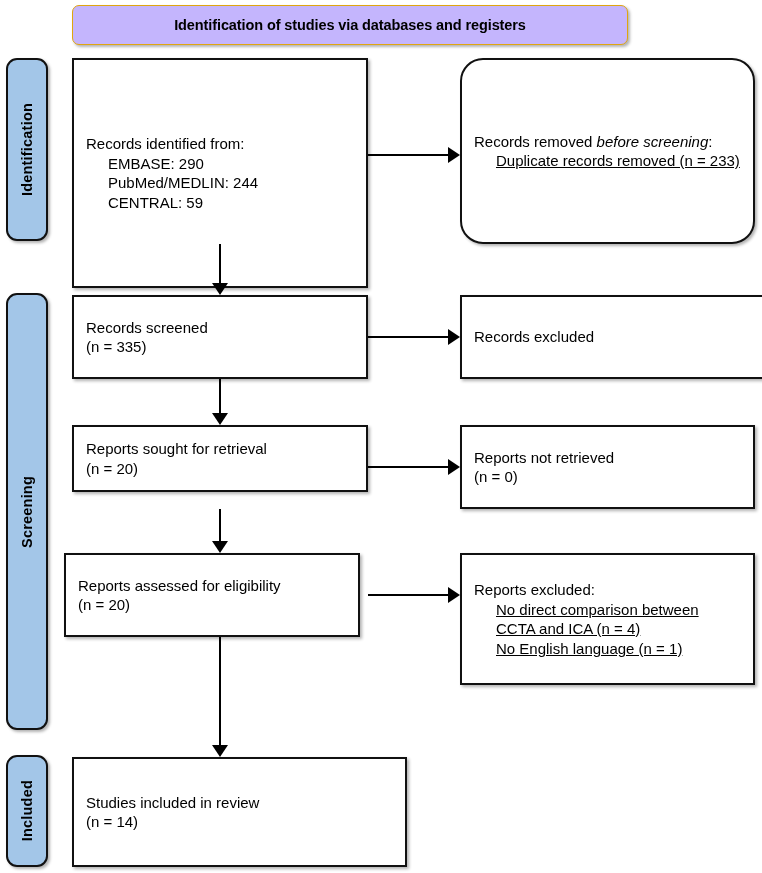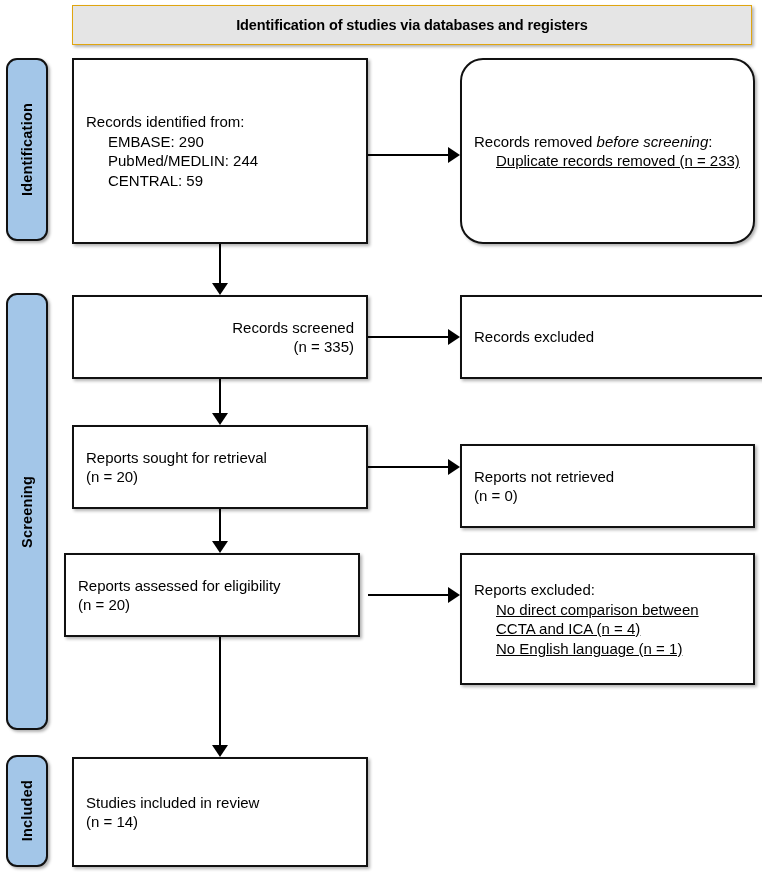--- a/index.html
+++ b/index.html
@@ -18,25 +18,25 @@
     height: 873px;
     background: #ffffff;
     overflow: hidden;
   }
 
   
   .phase-banner {
     position: absolute;
     left: 72px;
     top: 5px;
-    width: 680px;
+    width: 556px;
     height: 40px;
-    background: #e5e5e5;
+    background: #c4b5fd;
     border: 1.5px solid #E0A50F;
-    border-radius: 0;
+    border-radius: 7px;
     box-shadow: 2px 2px 3px rgba(0,0,0,0.30);
     display: flex;
     align-items: center;
     justify-content: center;
   }
   .phase-banner-text {
     font-size: 14.5px;
     font-weight: bold;
     color: #000000;
     letter-spacing: -0.1px;
@@ -85,30 +85,30 @@
     line-height: 1.30;
     color: #000000;
     white-space: nowrap;
   }
   .flow-box .line.wrap { white-space: normal; }
   .flow-box .line.indent { padding-left: 22px; text-indent: 0; }
   .flow-box .line.hang { padding-left: 22px; text-decoration: underline; }
   .ital { font-style: italic; }
 
   
-  #box-identified        { left: 72px; top: 58px;  width: 296px; height: 186px; }
-  #box-screened          { left: 72px; top: 295px; width: 296px; height: 84px; text-align: right; }
-  #box-sought            { left: 72px; top: 425px; width: 296px; height: 84px; }
+  #box-identified        { left: 72px; top: 58px;  width: 296px; height: 230px; }
+  #box-screened          { left: 72px; top: 295px; width: 296px; height: 84px; }
+  #box-sought            { left: 72px; top: 425px; width: 296px; height: 67px; }
   #box-assessed          { left: 64px; top: 553px; width: 296px; height: 84px; }
-  #box-included          { left: 72px; top: 757px; width: 296px; height: 110px; }
+  #box-included          { left: 72px; top: 757px; width: 335px; height: 110px; }
 
   
   #box-removed           { left: 460px; top: 58px;  width: 295px; height: 186px; border-radius: 23px; }
   #box-rec-excluded      { left: 460px; top: 295px; width: 333px; height: 84px; }
-  #box-not-retrieved     { left: 460px; top: 444px; width: 295px; height: 84px; }
+  #box-not-retrieved     { left: 460px; top: 425px; width: 295px; height: 84px; }
   #box-rep-excluded      { left: 460px; top: 553px; width: 295px; height: 132px; }
 
   
   .conn {
     position: absolute;
     background: #000000;
   }
   .conn-v { width: 2.4px; }
   .conn-h { height: 2.4px; }
   .arrow-down {

